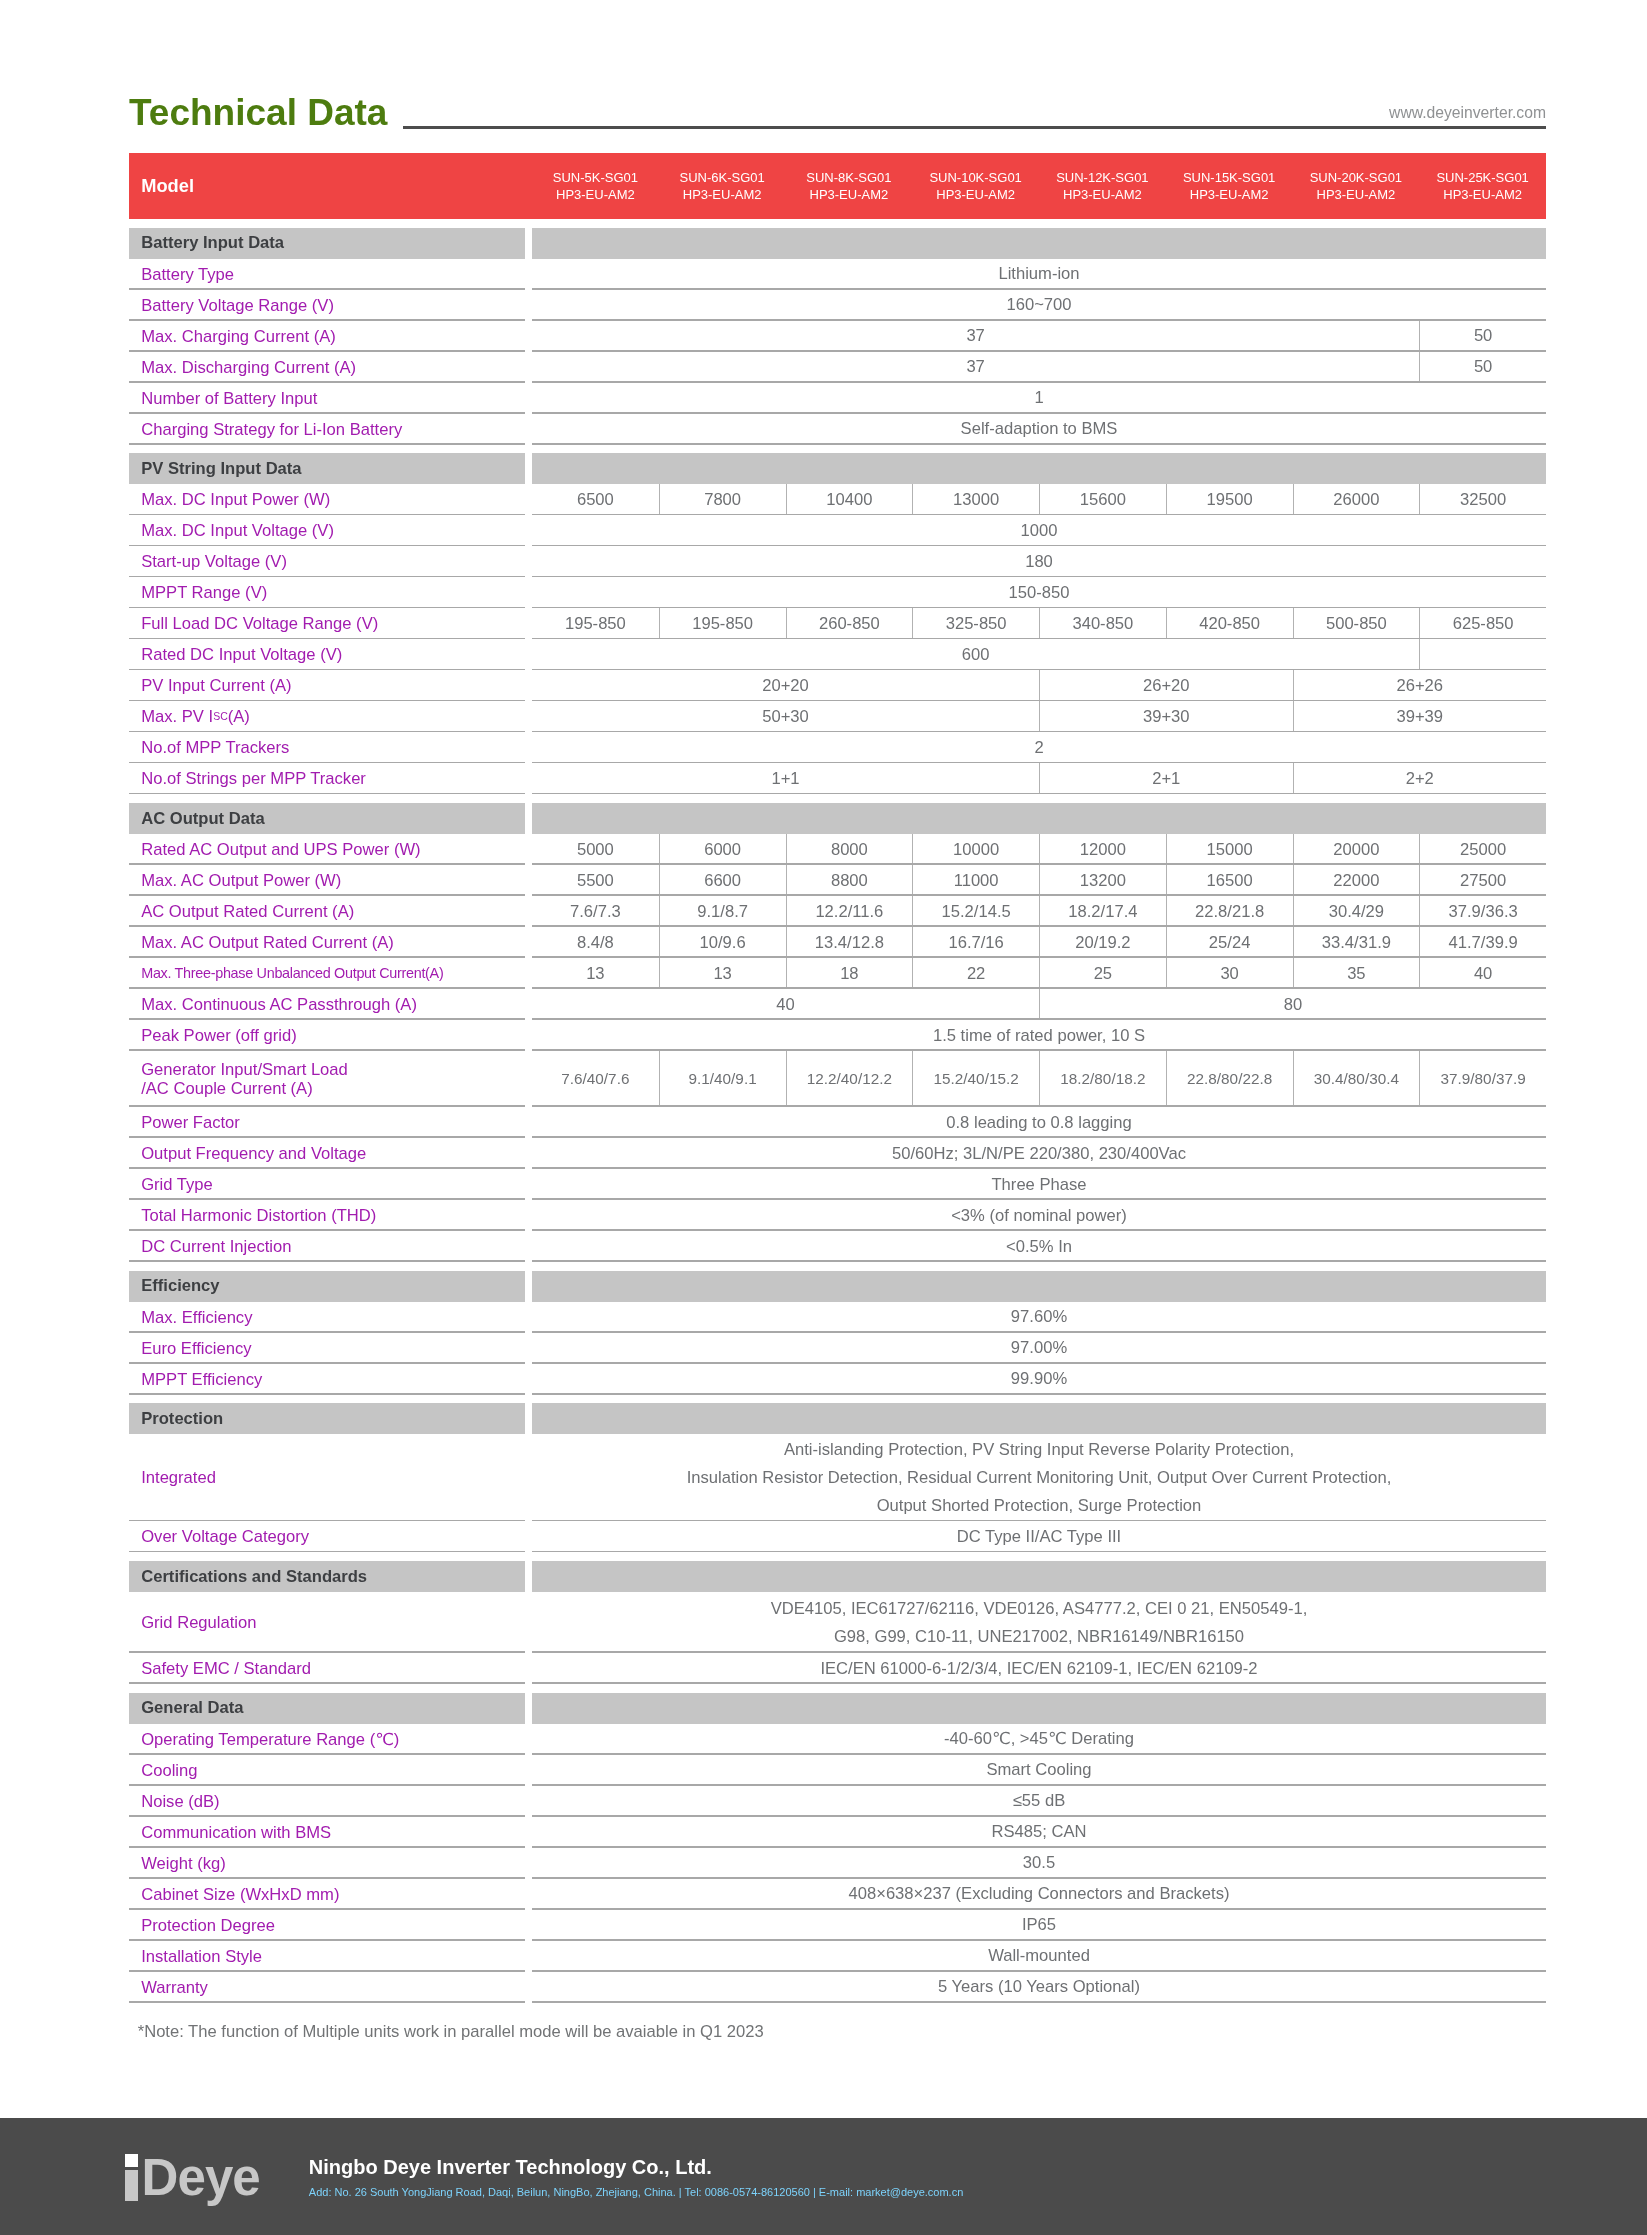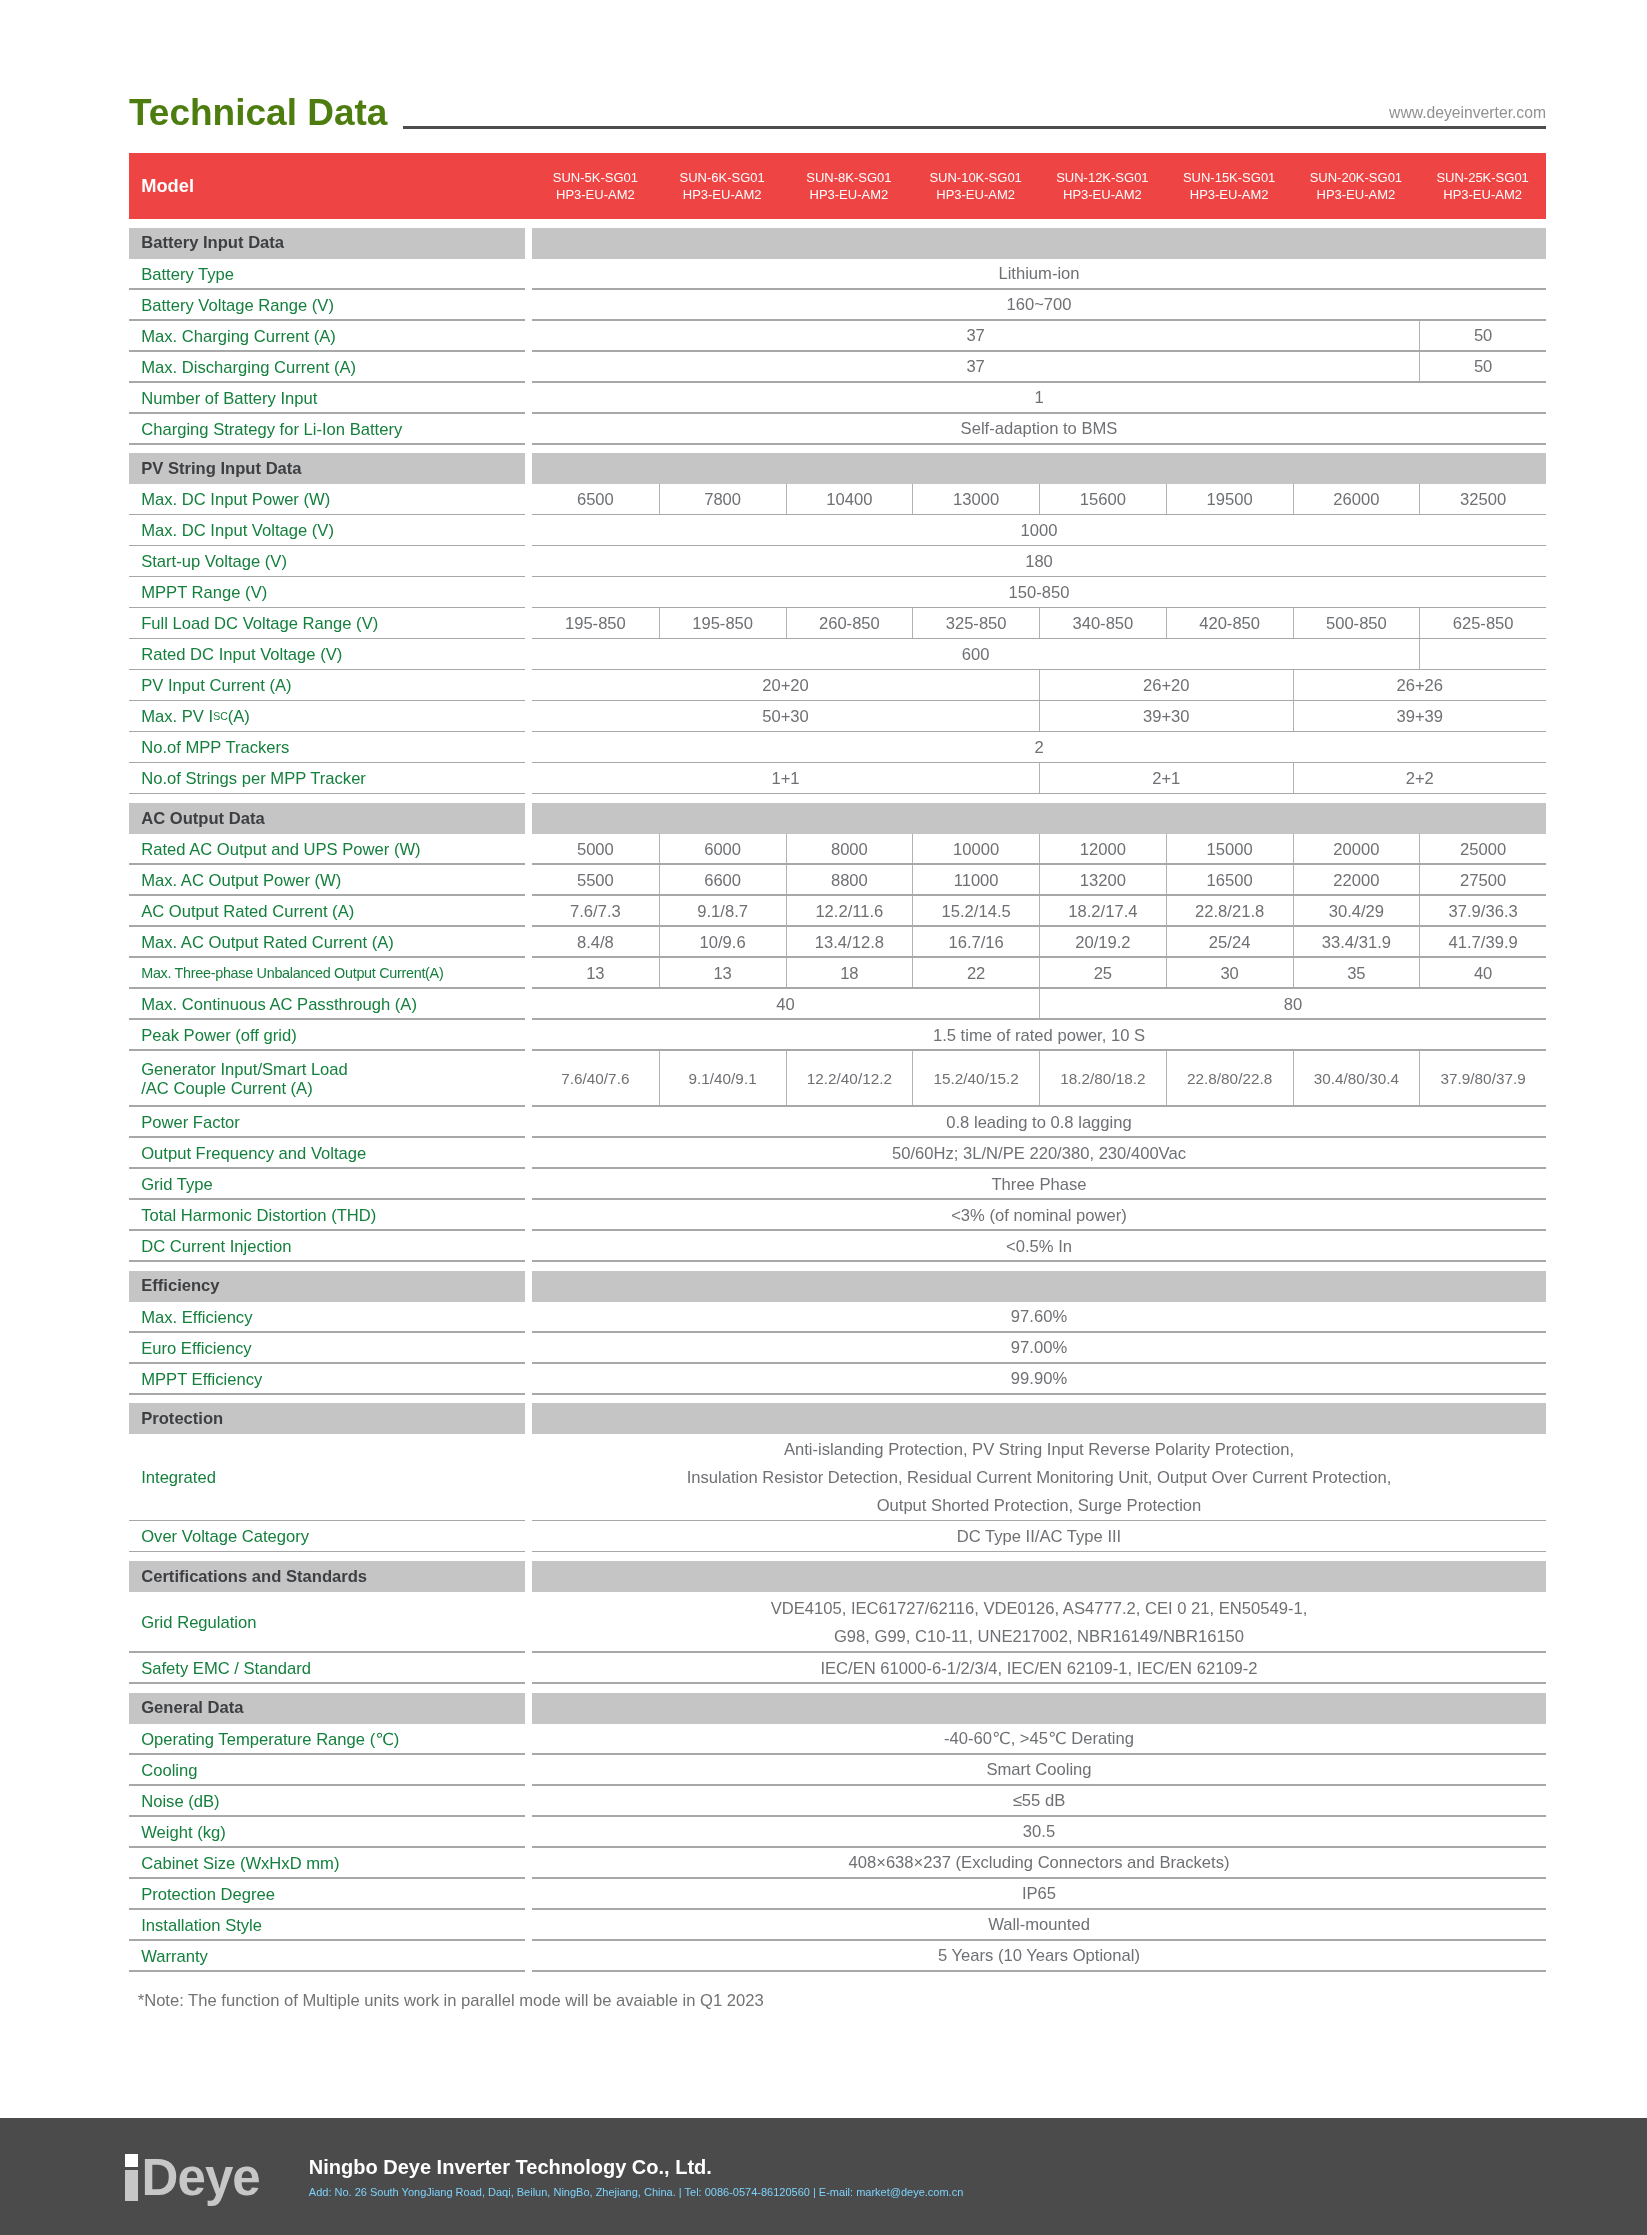--- a/index.html
+++ b/index.html
@@ -25,21 +25,21 @@
 
   
   .spec-table { margin-top:0; }
   .band { margin-top:8.7px; height:31px; display:flex; }
   .band-label { width:396px; background:#c5c5c5; display:flex; align-items:center;
                 padding-left:12.2px; font-size:16.6px; font-weight:bold; color:#3d3f42; }
   .band-fill { flex:1; margin-left:7px; background:#c5c5c5; }
 
   .t-row { display:flex; position:relative; height:31px; }
   .t-row .lbl { width:396px; padding-left:12.2px; display:flex; align-items:center;
-                font-size:16.6px; color:#15803d; position:relative; line-height:19px; }
+                font-size:16.6px; color:#a21caf; position:relative; line-height:19px; }
   .t-row .lbl.small { font-size:14.4px; letter-spacing:-0.3px; }
   .t-row .lbl::after { content:""; position:absolute; left:0; right:0; bottom:0; height:1.7px; background:#a8a8a8; }
   .t-row .vals { flex:1; margin-left:7px; display:flex; position:relative; }
   .t-row .vals::after { content:""; position:absolute; left:0; right:0; bottom:0; height:1.7px; background:#a8a8a8; }
   .cell { display:flex; align-items:center; justify-content:center; text-align:center;
           font-size:16.6px; color:#6e7073; line-height:28px; padding:0 3.5px; }
   .cell + .cell { border-left:1.7px solid #b2b2b2; }
   sub { font-size:10.5px; }
 
   
@@ -430,20 +430,26 @@
             <div class="cell" style="width: 100%;">Smart Cooling</div>
           </div>
         </div>
         <div class="t-row">
           <div class="lbl">Noise (dB)</div>
           <div class="vals">
             <div class="cell" style="width: 100%;">≤55 dB</div>
           </div>
         </div>
         <div class="t-row">
+          <div class="lbl">Communication with BMS</div>
+          <div class="vals">
+            <div class="cell" style="width: 100%;">RS485; CAN</div>
+          </div>
+        </div>
+        <div class="t-row">
           <div class="lbl">Weight (kg)</div>
           <div class="vals">
             <div class="cell" style="width: 100%;">30.5</div>
           </div>
         </div>
         <div class="t-row">
           <div class="lbl">Cabinet Size (WxHxD mm)</div>
           <div class="vals">
             <div class="cell" style="width: 100%;">408×638×237 (Excluding Connectors and Brackets)</div>
           </div>

